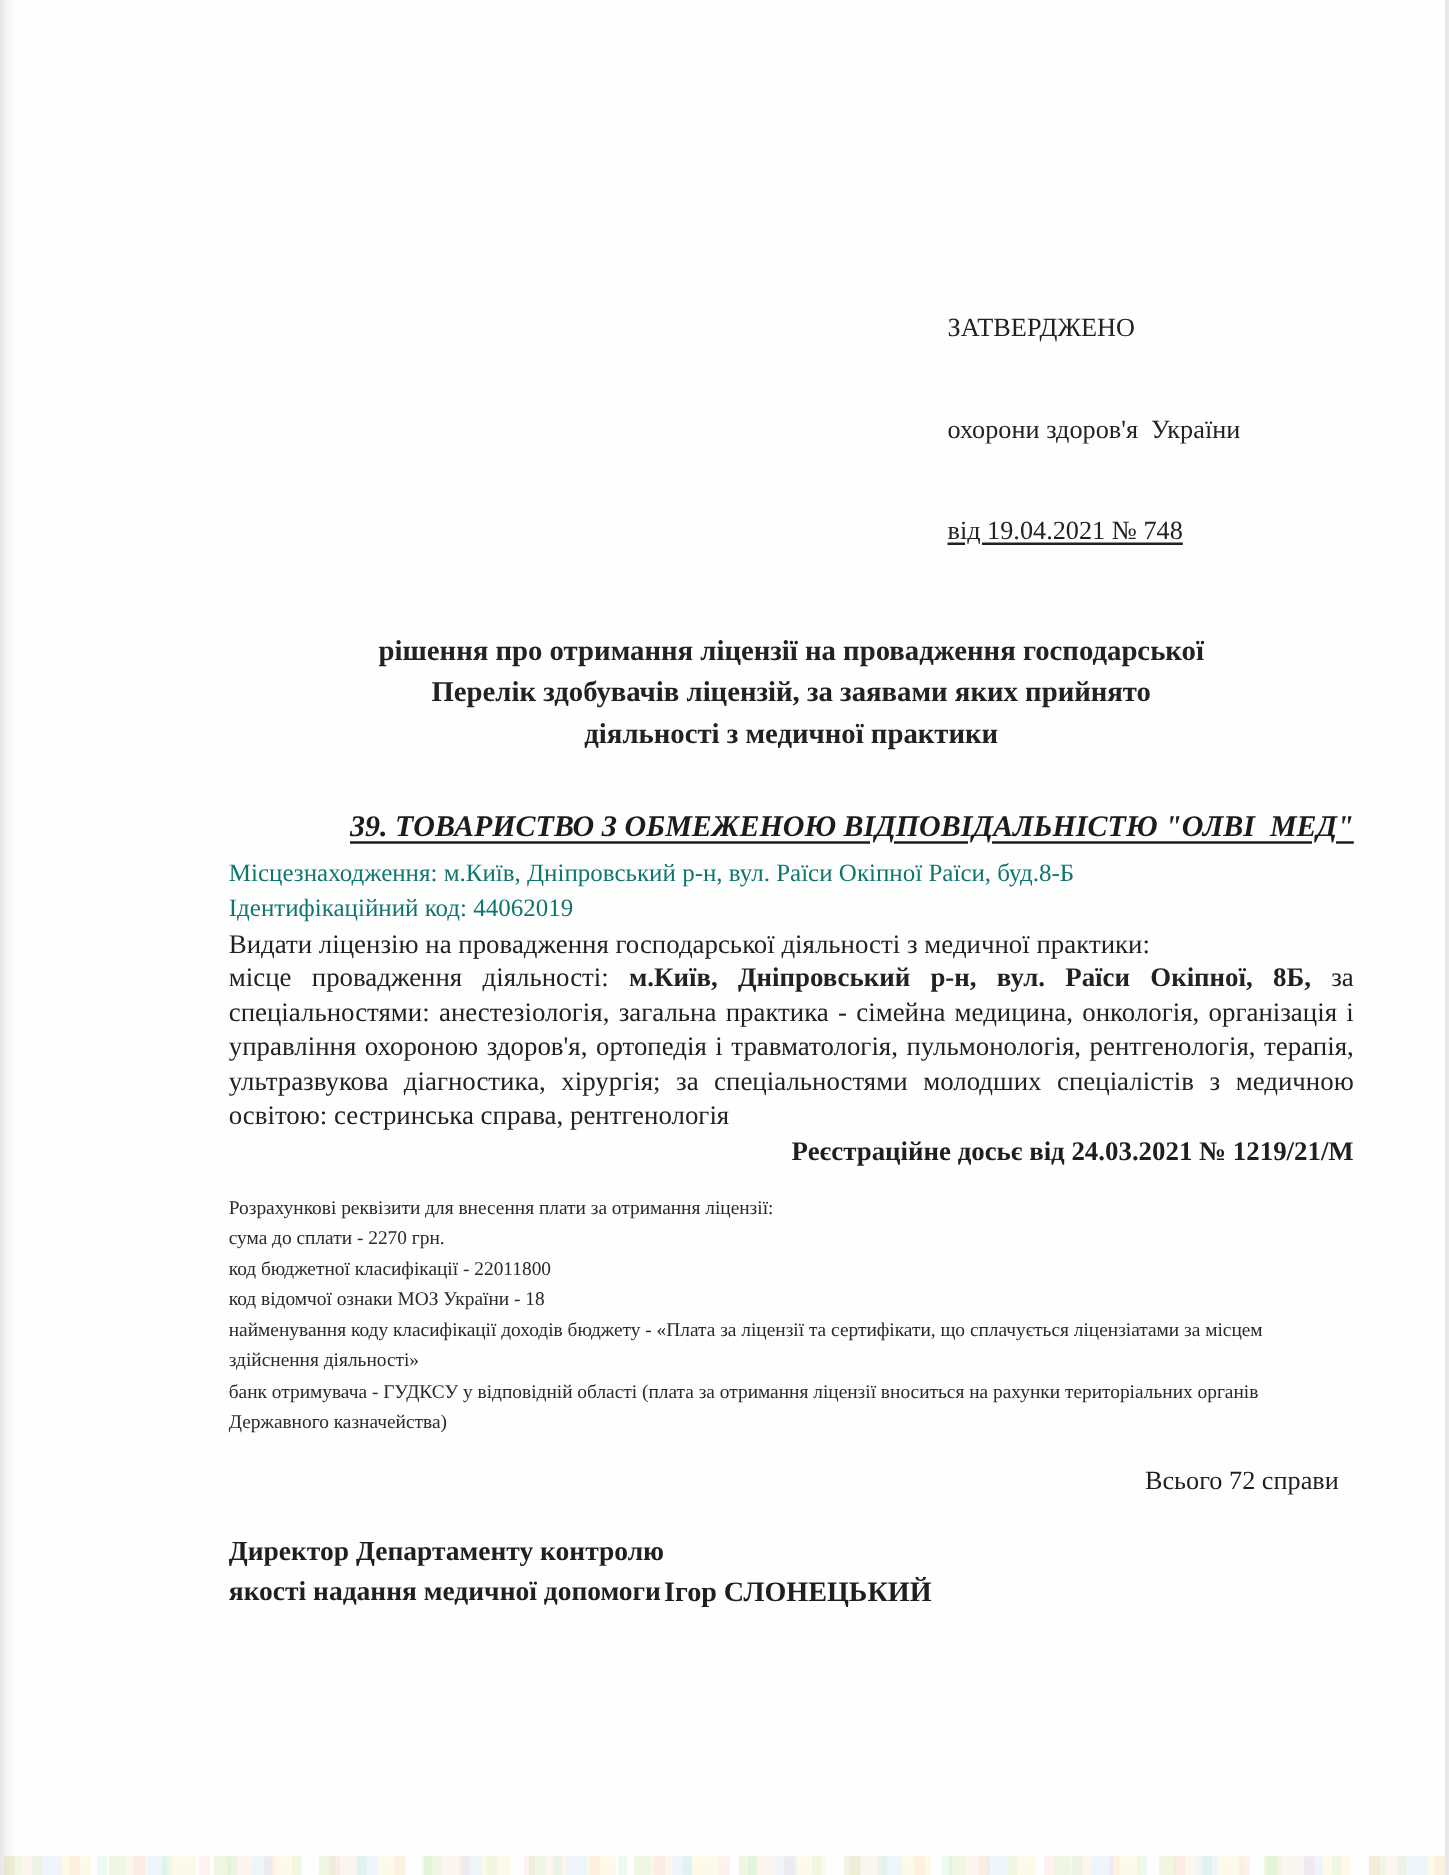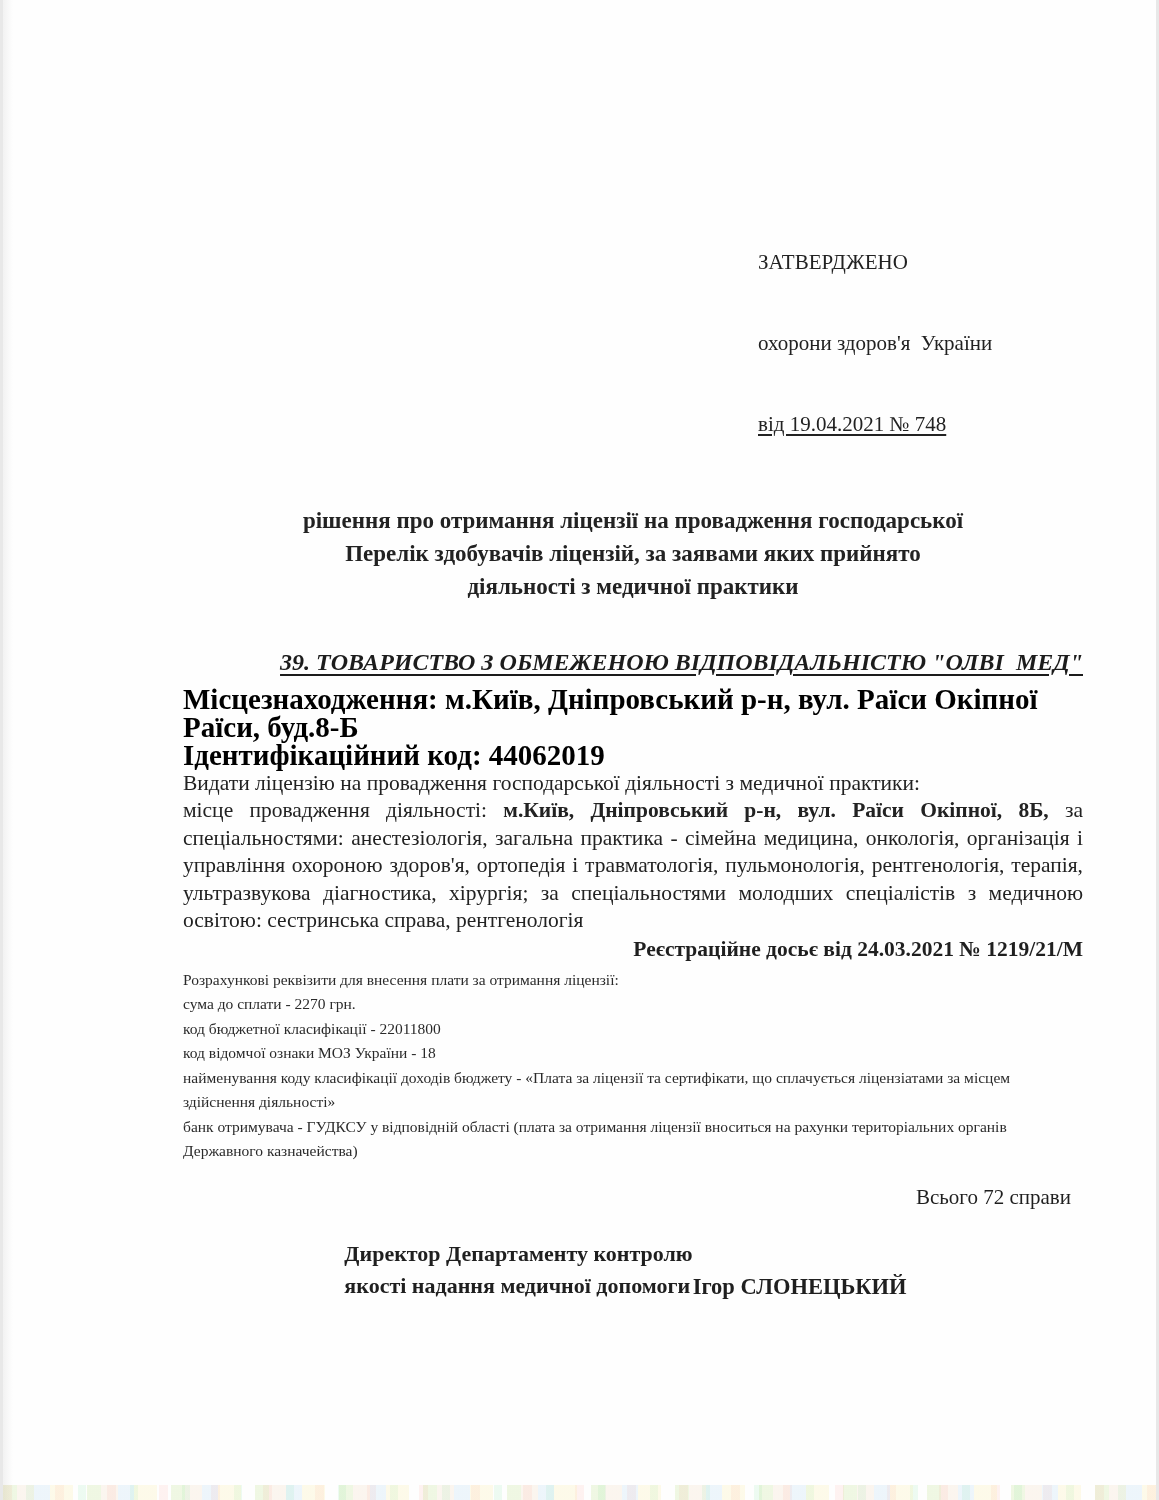--- a/index.html
+++ b/index.html
@@ -43,61 +43,61 @@
     font-weight: bold;
     font-style: italic;
     white-space: pre-wrap;
     text-decoration: underline;
     text-decoration-thickness: 2px;
     text-underline-offset: 4px;
     color: #1c1c1c;
     text-align: right;
   }
   .bold-line {
-    font-weight: bold;
-    font-size: 29px;
+    font-weight: normal;
+    font-size: 20px;
     line-height: 28px;
-    color: #000000;
+    color: #0f766e;
   }
   .loc { margin-top: 9px; }
   .issue-line {
     font-size: 21.5px;
     line-height: 28px;
   }
   .activity-para {
     font-size: 21.5px;
     line-height: 27.5px;
     text-align: justify;
   }
   .activity-para .b { font-weight: bold; }
   .dossier {
     font-weight: bold;
     font-size: 21.5px;
     line-height: 28px;
     text-align: right;
     color: #1f1f1f;
   }
   .reqs {
-    margin-top: 5px;
+    margin-top: 20px;
     font-size: 15.5px;
     line-height: 24.5px;
     color: #2a2a2a;
   }
   .total {
     margin-top: 21px;
     text-align: right;
     font-weight: normal;
     font-size: 21px;
     padding-right: 12px;
     color: #1f1f1f;
   }
   .sig-row {
     margin-top: 28px;
     display: flex;
-    justify-content: center;
+    justify-content: flex-start;
     align-items: flex-end;
   }
   .sig-title {
     font-weight: bold;
     font-size: 22px;
     line-height: 32px;
     color: #1f1f1f;
   }
   .sig-name {
     font-weight: bold;

